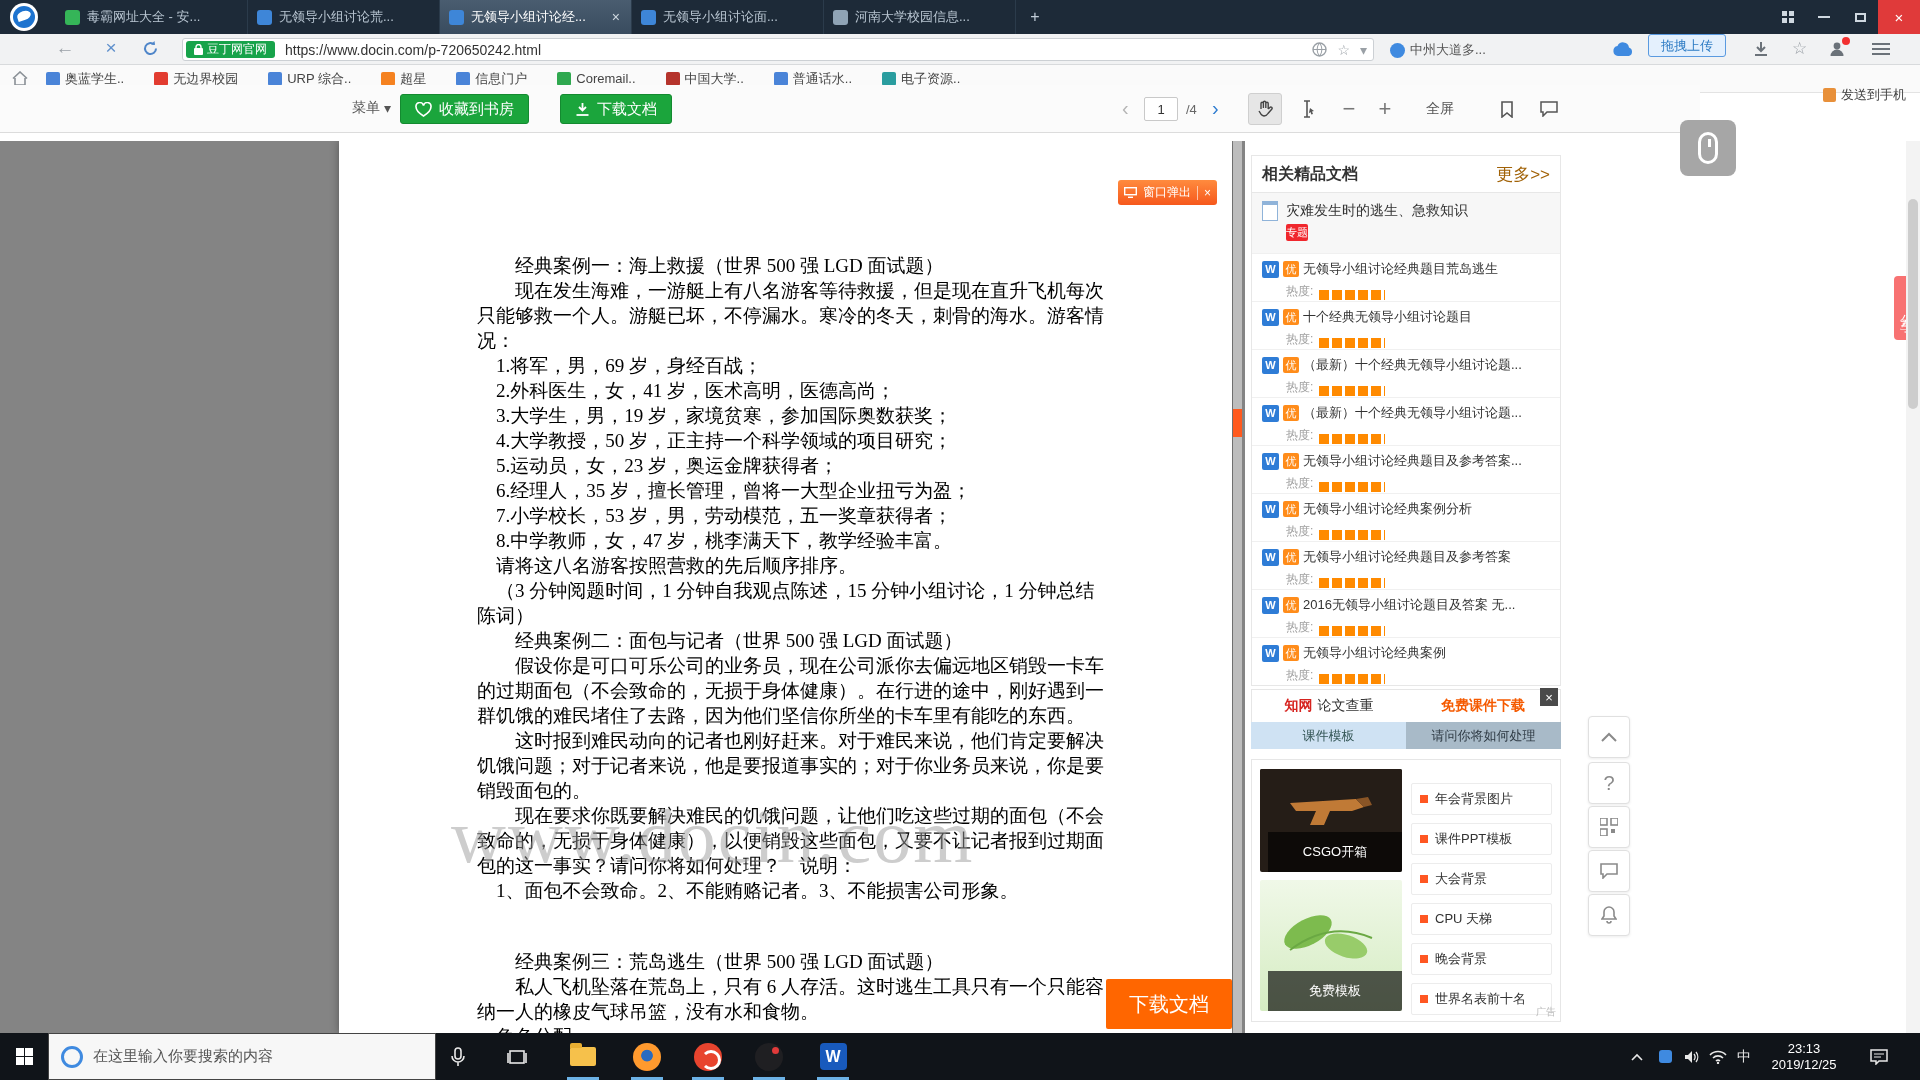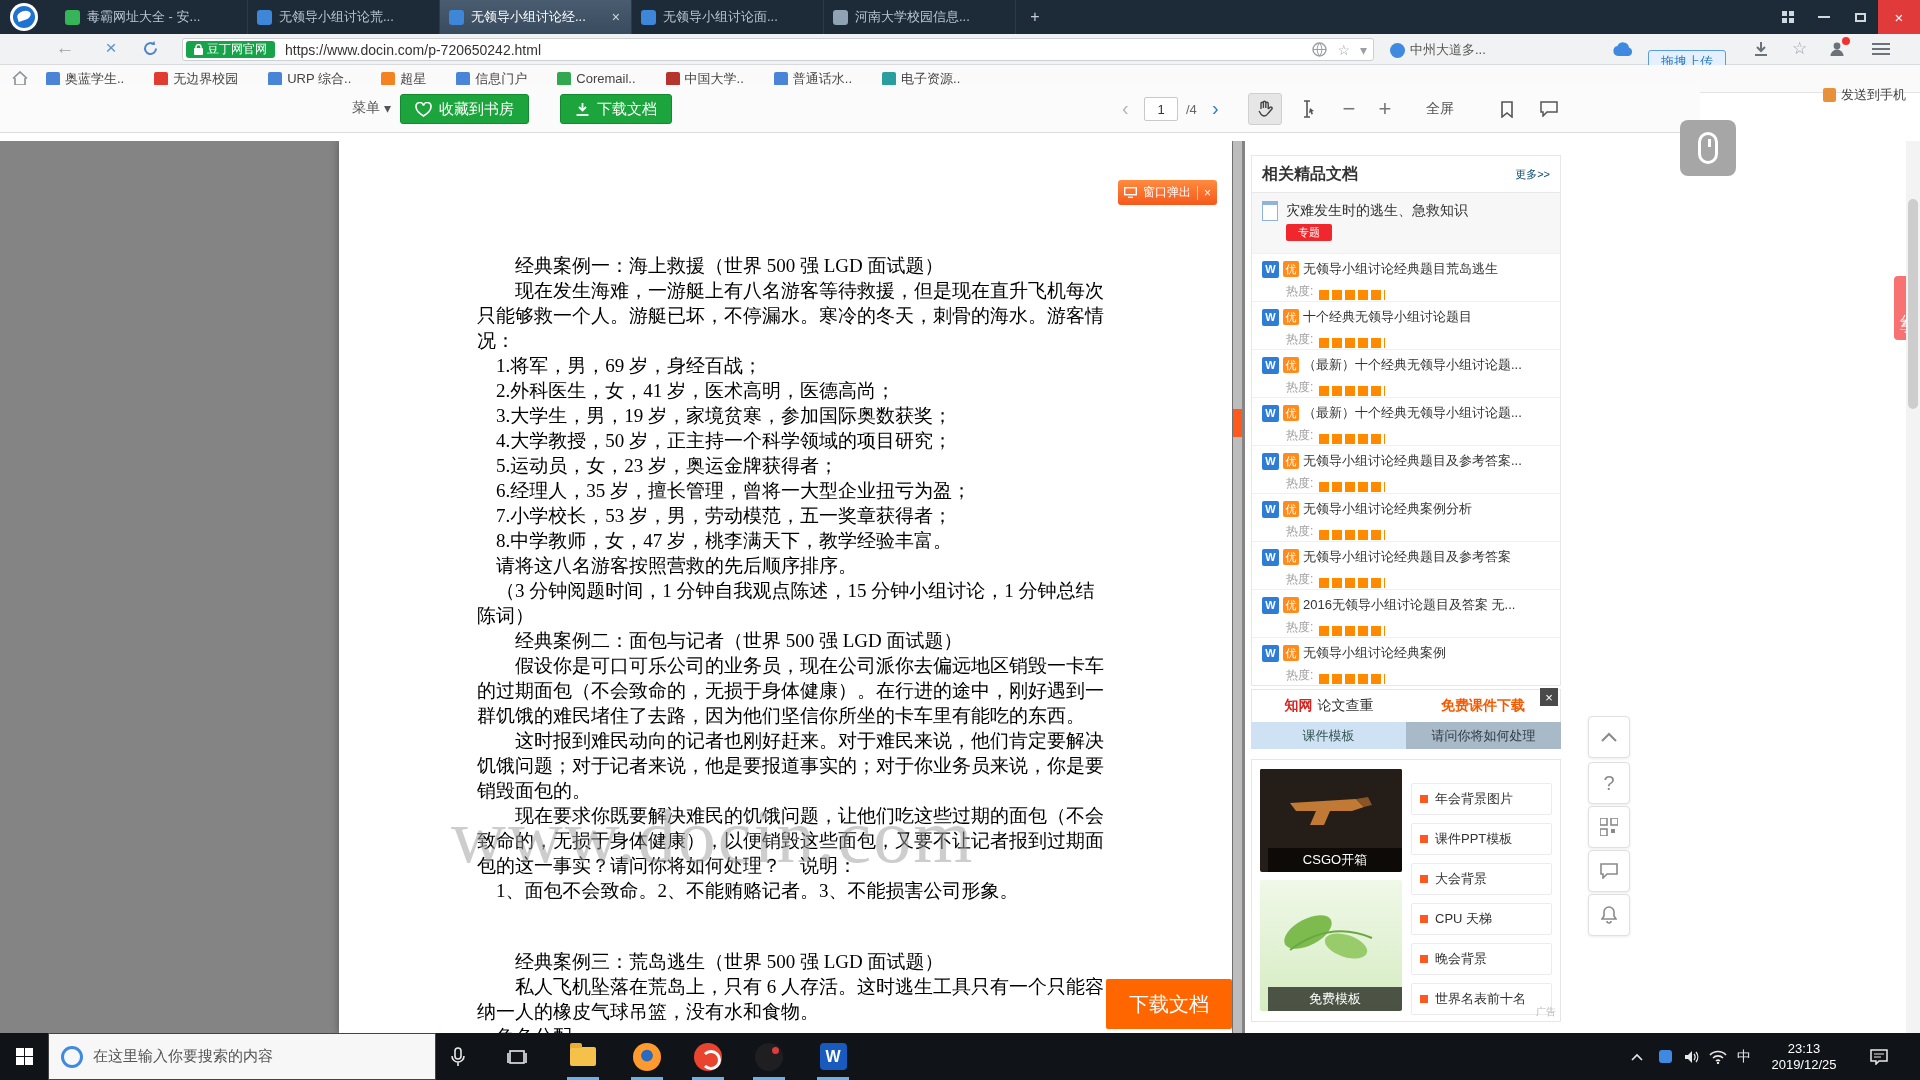--- a/index.html
+++ b/index.html
@@ -38,21 +38,21 @@
   #btn-back{left:52px;color:#9aa0a6}
   #btn-stop{left:98px;color:#5f90cc}
   #btn-refresh{left:142px;top:6px}
   #urlfield{position:absolute;left:182px;top:4px;width:1192px;height:23px;background:#fff;border:1px solid #ccd0d4;border-radius:3px;display:flex;align-items:center;padding:0 6px 0 3px}
   #sitebadge{height:17px;background:#17a34a;border-radius:3px;color:#fff;font-size:12px;display:flex;align-items:center;gap:4px;padding:0 8px;margin-right:10px}
   #urltext{font-size:14px;color:#333;flex:1;white-space:nowrap;overflow:hidden}
   .url-ic{margin-left:10px;color:#9aa0a6;font-size:14px}
   #plugin{position:absolute;left:1390px;top:7px;display:flex;align-items:center;gap:5px;font-size:13px;color:#555}
   #plugin .pic{width:15px;height:15px;border-radius:50%;background:#3f8ae0}
   #cloudic{position:absolute;left:1612px;top:7px}
-  #uploadbtn{position:absolute;left:1648px;top:16px;height:23px;padding:0 12px;background:#e4f0fd;border:1px solid #5a9ae0;border-radius:3px;color:#2e7cc4;font-size:13px;line-height:21px}
+  #uploadbtn{position:absolute;left:1648px;top:0;height:23px;padding:0 12px;background:#e4f0fd;border:1px solid #5a9ae0;border-radius:3px;color:#2e7cc4;font-size:13px;line-height:21px}
   #addr-dl{position:absolute;left:1752px;top:6px}
   #addr-star{position:absolute;left:1792px;top:4px;font-size:17px;color:#9aa0a6}
   #addr-user{position:absolute;left:1828px;top:6px}
   #addr-user .dot{position:absolute;right:-4px;top:-3px;width:8px;height:8px;border-radius:50%;background:#f23030}
   #addr-menu{position:absolute;left:1872px;top:9px;width:18px}
   #addr-menu i{display:block;height:2px;background:#6b7artist}
   #addr-menu i{display:block;height:2px;background:#6b7279;margin-bottom:3px}
 
   
   #bmbar{position:absolute;left:0;top:65px;width:1920px;height:28px;background:#fafafa;border-bottom:1px solid #e3e3e3;display:flex;align-items:center}
@@ -94,25 +94,25 @@
   #popupbtn{position:absolute;left:1118px;top:39px;height:25px;background:linear-gradient(#ff8b3e,#f6581c);border-radius:3px;display:flex;align-items:center;color:#fff;font-size:12px;padding:0 6px;gap:6px}
   #popupbtn .sep{width:1px;height:14px;background:rgba(255,255,255,.6)}
   #vtrack{position:absolute;left:1233px;top:0;width:9px;height:892px;background:#bdbdbd}
   #vthumb{position:absolute;left:0;top:268px;width:9px;height:28px;background:#ff5a1e}
   #viewer-dl{position:absolute;left:1106px;top:838px;width:126px;height:50px;background:#ff6600;color:#fff;font-size:20px;display:flex;align-items:center;justify-content:center;border-radius:2px}
 
   
   #sidebar{position:absolute;left:1251px;top:155px;width:310px;background:#fff;border:1px solid #e7e7e7}
   #sb-head{height:37px;border-bottom:1px solid #e7e7e7;display:flex;align-items:center;justify-content:space-between;padding:0 10px}
   #sb-title{font-size:16px;font-weight:bold;color:#333}
-  #sb-more{font-size:11px;color:#0c4a6e}
+  #sb-more{font-size:17px;color:#a16207}
   #sb-feat{height:60px;background:#f7f7f7;padding:8px 10px;display:flex;gap:8px}
   .feat-ico{width:16px;height:20px;background:#fff;border:1px solid #8fb3d9;border-top:4px solid #8fb3d9;flex:0 0 16px}
   #sb-feat .t{font-size:14px;color:#333;line-height:18px}
-  .badge-red{display:inline-block;background:#f0272d;color:#fff;font-size:11px;padding:1px 12px;border-radius:2px;margin-top:5px}
+  .badge-red{display:inline-block;background:#f0272d;color:#fff;font-size:11px;padding:1px 0;border-radius:2px;margin-top:5px}
   .sb-item{height:48px;border-top:1px solid #f0f0f0;padding:6px 8px 0 10px}
   .sb-line1{display:flex;align-items:center;gap:4px}
   .w-ico{width:17px;height:17px;background:#2e7cd6;color:#fff;font-size:11px;font-weight:bold;display:inline-flex;align-items:center;justify-content:center;border-radius:2px;flex:0 0 17px}
   .you-badge{width:16px;height:16px;background:#ff8c1a;color:#fff;font-size:11px;display:inline-flex;align-items:center;justify-content:center;border-radius:2px;flex:0 0 16px}
   .sb-title-text{font-size:13px;color:#333;white-space:nowrap;overflow:hidden;text-overflow:ellipsis;max-width:255px}
   .sb-line2{margin:5px 0 0 24px;display:flex;align-items:flex-end;gap:6px}
   .heat-label{font-size:12px;color:#a0a0a0}
   .heat-bar{display:inline-block;width:66px;height:10px;background:repeating-linear-gradient(90deg,#ff8a00 0 10px,rgba(0,0,0,0) 10px 13px)}
 
   
@@ -124,21 +124,21 @@
   #ad-r1-right{color:#f55a00;font-weight:bold}
   #ad-row2{height:27px;display:flex}
   #ad-r2-left{flex:1;background:#cfe2f3;color:#355;display:flex;align-items:center;justify-content:center;font-size:13px}
   #ad-r2-right{flex:1;background:#a8bac8;color:#2e3a44;display:flex;align-items:center;justify-content:center;font-size:13px}
   #ad-close{position:absolute;right:3px;top:-1px;width:18px;height:18px;background:#4a4a4a;color:#fff;font-size:13px;display:flex;align-items:center;justify-content:center}
   #ad-body{margin-top:10px;border:1px solid #e6e6e6;height:263px;display:flex;padding:9px 8px;position:relative}
   #ad-cards{width:142px}
   .ad-card{position:relative;width:142px;overflow:hidden;border-radius:2px}
   #card1{height:103px;background:#251d17;margin-bottom:8px}
   #card2{height:131px;background:linear-gradient(#f0f8e8,#d5ecc2)}
-  .caption{position:absolute;left:8px;right:0;bottom:0;height:24px;background:rgba(0,0,0,.65);color:#fff;font-size:13px;display:flex;align-items:center;justify-content:center}
+  .caption{position:absolute;left:8px;right:0;bottom:0;height:40px;background:rgba(0,0,0,.65);color:#fff;font-size:13px;display:flex;align-items:center;justify-content:center}
   #ad-links{flex:1;margin-left:9px;padding-top:14px}
   .ad-link{height:32px;border:1px solid #ececec;border-radius:2px;display:flex;align-items:center;padding:0 8px;margin-bottom:8px;font-size:13px;color:#333;white-space:nowrap}
   .bullet{width:8px;height:8px;background:#ff5722;margin-right:7px;flex:0 0 8px}
   #ad-label{position:absolute;right:4px;bottom:2px;font-size:10px;color:#bbb}
 
   
   .floater{position:absolute;left:1588px;width:42px;height:42px;background:#fff;border:1px solid #e0e0e0;border-radius:4px;box-shadow:0 1px 3px rgba(0,0,0,.08);display:flex;align-items:center;justify-content:center;color:#8a8a8a}
   #fl-top{top:716px}#fl-help{top:762px;font-size:20px}#fl-qr{top:806px}#fl-chat{top:850px}#fl-bell{top:894px}
   #share-tab{position:absolute;left:1894px;top:276px;width:24px;height:64px;background:#f87272;border-radius:4px 0 0 4px;color:#fff;font-size:13px;writing-mode:vertical-rl;display:flex;align-items:center;justify-content:center;letter-spacing:4px}
   #pg-scroll{position:absolute;right:0;top:141px;width:14px;height:892px;background:#f3f3f3}

